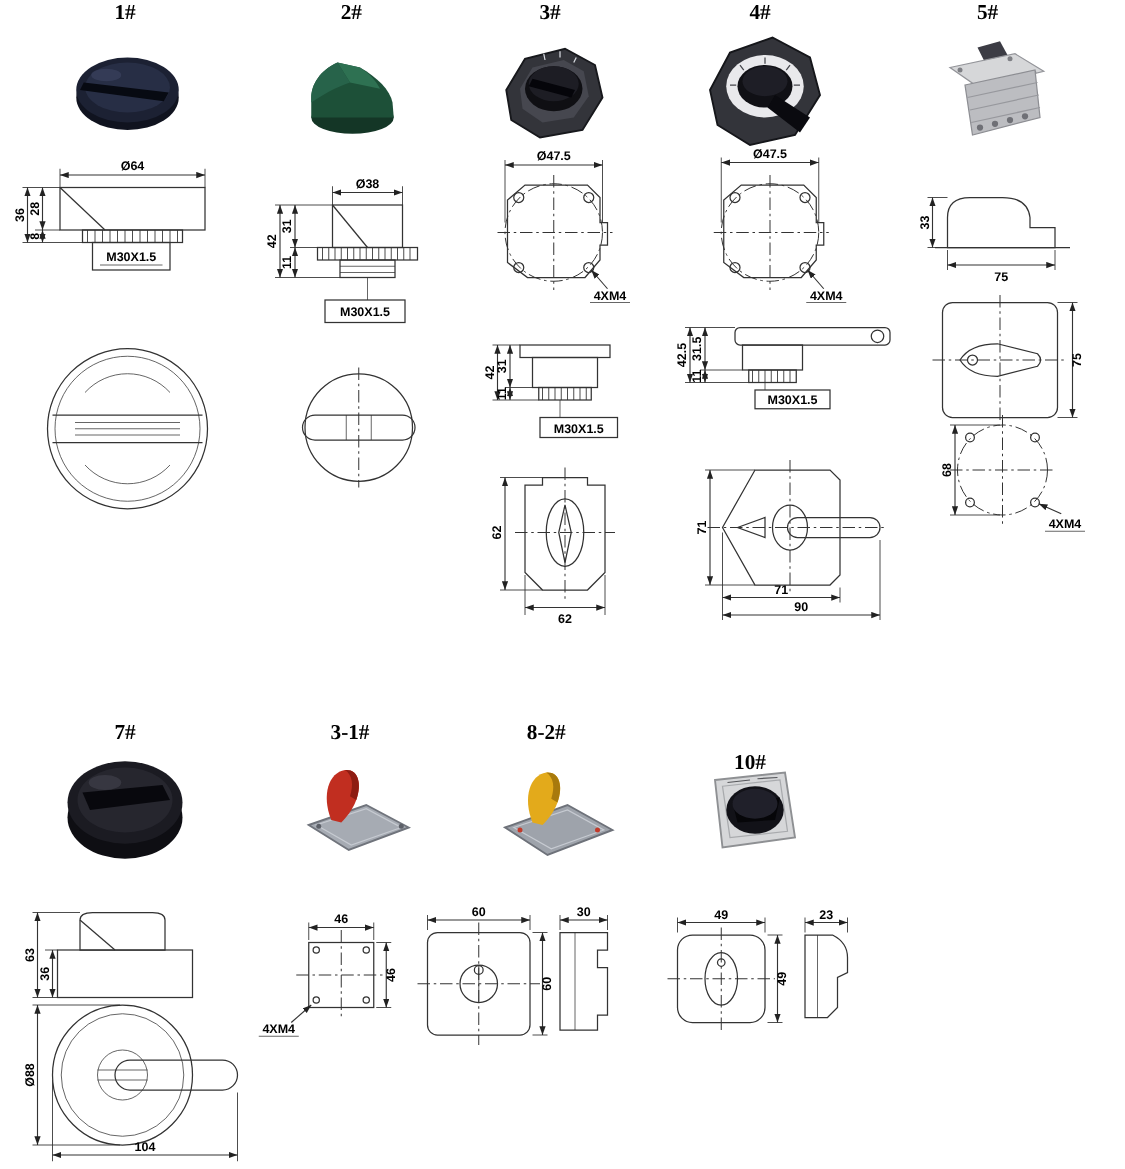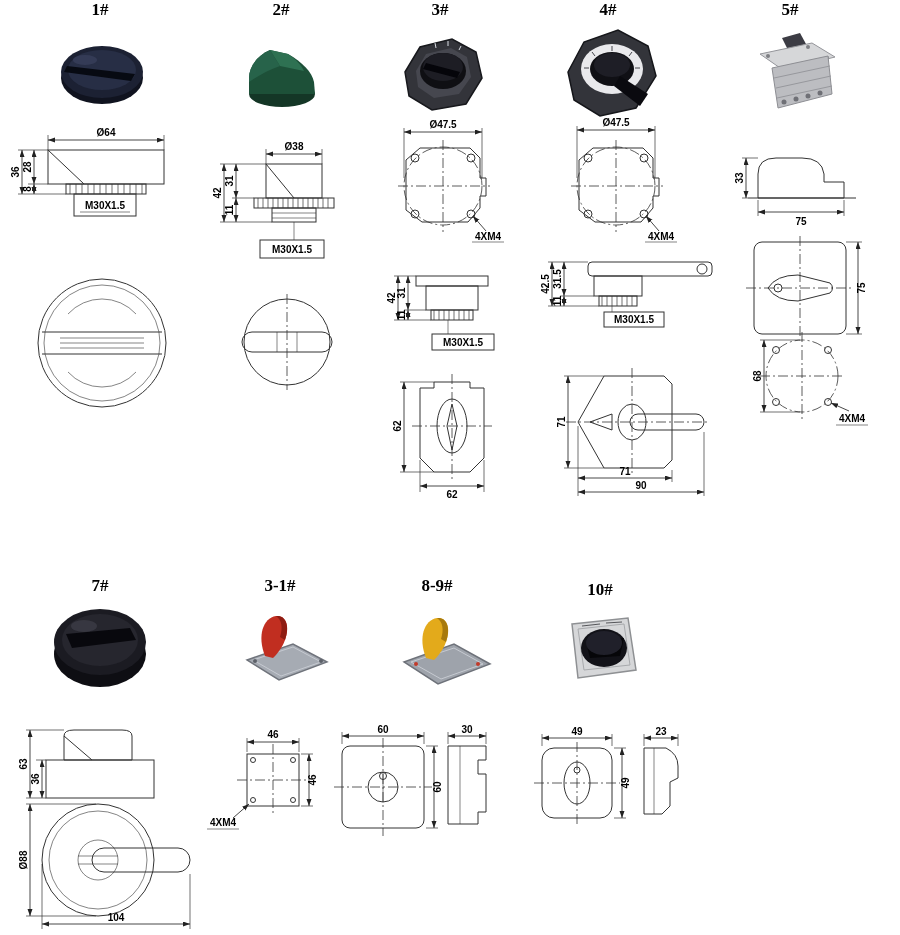--- a/index.html
+++ b/index.html
@@ -305,22 +305,22 @@
     <line class="ext" x1="48" y1="86" x2="8" y2="86"></line>
     <line class="dm" x1="12" y1="14" x2="12" y2="86" marker-start="url(#arr)" marker-end="url(#arr)"></line>
     <text x="9" y="50" transform="rotate(-90 9 50)">68</text>
     <line class="dm" x1="97" y1="85" x2="79" y2="77" marker-end="url(#arr)"></line>
     <text x="100" y="96">4XM4</text>
     <line class="thin" x1="84" y1="99" x2="116" y2="99"></line>
   </svg>
 
   <div class="lbl" style="left:68px;top:576px">7#</div>
   <div class="lbl" style="left:248px;top:576px">3-1#</div>
-  <div class="lbl" style="left:405px;top:576px">8-9#</div>
-  <div class="lbl" style="left:568px;top:580px">10#</div>
+  <div class="lbl" style="left:405px;top:576px">8-2#</div>
+  <div class="lbl" style="left:568px;top:600px">10#</div>
 
   <svg class="abs" style="left:48px;top:596px" width="106" height="100">
     <ellipse cx="52" cy="58" rx="46" ry="33" fill="#0e0e13"></ellipse>
     <ellipse cx="52" cy="46" rx="46" ry="33" fill="#1b1b22"></ellipse>
     <ellipse cx="52" cy="44" rx="38" ry="26" fill="#26262e"></ellipse>
     <path d="M18,38 L82,32 L88,44 L24,52 Z" fill="#08080d"></path>
     <ellipse cx="36" cy="30" rx="13" ry="6" fill="#3c3c46" opacity="0.8"></ellipse>
   </svg>
 
   <svg class="abs d" style="left:16px;top:720px" width="170" height="102">

